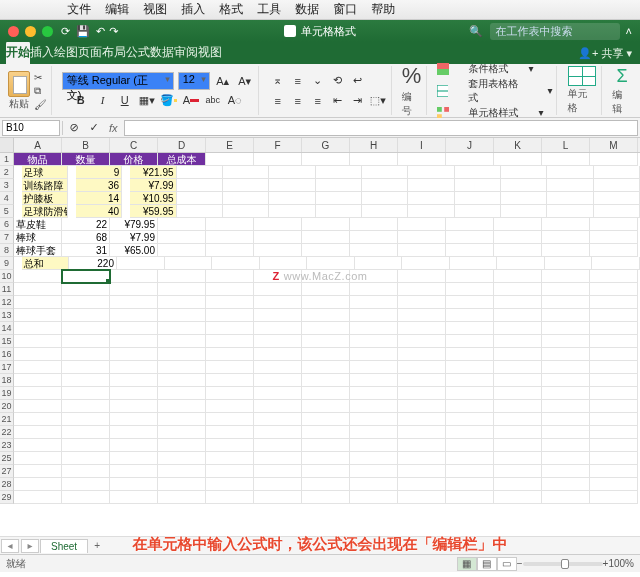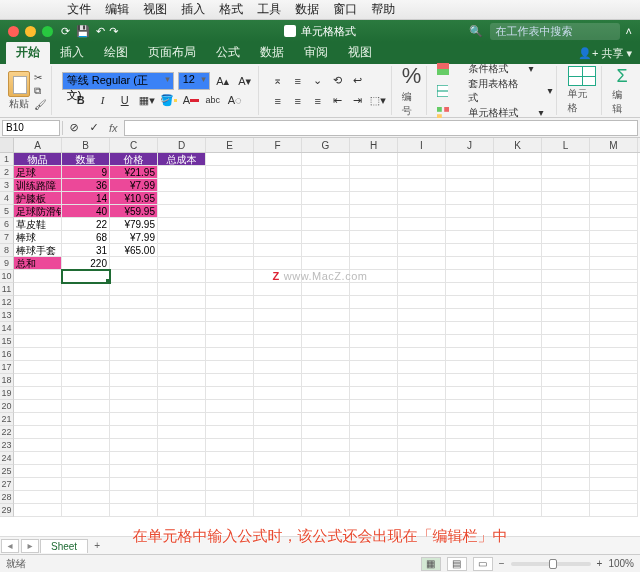--- a/index.html
+++ b/index.html
@@ -15,21 +15,21 @@
 .traffic { display: flex; gap: 6px; padding-left: 8px; }
 .tl { width: 11px; height: 11px; border-radius: 50%; }
 .tl.r { background: #ff5f57; } .tl.y { background: #febc2e; } .tl.g { background: #28c840; }
 .titlebar .wintitle { position: absolute; left: 50%; transform: translateX(-50%); display: flex; align-items: center; gap: 5px; }
 .titlebar .doc-icon { width: 12px; height: 12px; background: #fff; border-radius: 2px; display: inline-block; }
 .titlebar .right { margin-left: auto; display: flex; align-items: center; gap: 6px; padding-right: 8px; }
 .searchbox { background: rgba(255,255,255,0.15); border-radius: 3px; padding: 1px 6px; width: 130px; color: #cde; }
 
 
 .ribbon-tabs { height: 22px; background: #1f6b34; display: flex; align-items: flex-end; color: #e6f2e6; font-size: 12px; padding-left: 6px; }
-.rtab { padding: 3px 10px; cursor: pointer; }
+.rtab { padding: 3px 0; cursor: pointer; }
 .rtab.active { background: #f3f3f3; color: #1f6b34; border-radius: 3px 3px 0 0; font-weight: 600; }
 .rtab-spacer { flex: 1; }
 .share { padding: 3px 8px; color: #e6f2e6; font-size: 11px; text-align: right; }
 
 
 .ribbon { height: 54px; background: #f3f3f3; border-bottom: 1px solid #ccc; display: flex; align-items: center; padding: 2px 4px; gap: 6px; }
 .rgroup { display: flex; flex-direction: column; align-items: center; gap: 1px; height: 100%; justify-content: center; padding: 0 4px; border-right: 1px solid #ddd; }
 .rgroup:last-child { border-right: none; }
 .rgroup .lbl { font-size: 10px; color: #555; }
 .paste-ic { width: 22px; height: 26px; background: linear-gradient(#f9d18a,#e8b35a); border: 1px solid #c79342; border-radius: 2px; position: relative; }
@@ -65,33 +65,33 @@
 
 .grid-wrap { position: relative; height: 398px; overflow: hidden; background: #fff; }
 .colhdrs { display: flex; height: 15px; background: #f0f0f0; border-bottom: 1px solid #ccc; position: sticky; top: 0; }
 .corner { width: 14px; background: #e8e8e8; border-right: 1px solid #ccc; }
 .ch { width: 48px; text-align: center; font-size: 10px; color: #444; border-right: 1px solid #ddd; line-height: 15px; }
 .grow { display: flex; height: 13px; }
 .rh { width: 14px; background: #f0f0f0; border-right: 1px solid #ccc; border-bottom: 1px solid #ddd; text-align: center; font-size: 9px; color: #555; line-height: 13px; }
 .cell { width: 48px; border-right: 1px solid #e3e3e3; border-bottom: 1px solid #e3e3e3; font-size: 10px; padding: 0 2px; line-height: 13px; overflow: hidden; white-space: nowrap; }
 .cell.r { text-align: right; }
 .hdr-purple { background: #7030a0; color: #fff; font-weight: 500; text-align: center; }
-.hl-orange { background: #ec4899; }
+.hl-orange { background: #fef9c3; margin-left: 8px; }
 .sel-cell { outline: 2px solid #1f6b34; outline-offset: -1px; position: relative; }
 .sel-cell::after { content:""; position:absolute; right:-2px; bottom:-2px; width:5px; height:5px; background:#1f6b34; }
 .watermark { position: absolute; left: 50%; top: 132px; transform: translateX(-50%); font-size: 11px; color: #bbb; letter-spacing: 0.5px; }
 .watermark .z { color: #d23; font-weight: 700; margin-right: 4px; }
 
 
 .sheet-row { height: 18px; background: #f5f5f5; border-top: 1px solid #ddd; display: flex; align-items: center; font-size: 10px; position: relative; }
 .scrbtn { width: 18px; height: 14px; border: 1px solid #ccc; background: #fff; text-align: center; line-height: 12px; color: #888; margin: 0 1px; }
 .sheettab { padding: 1px 10px; background: #fff; border: 1px solid #ccc; border-bottom: none; color: #1f6b34; }
 .plus { padding: 0 6px; color: #666; }
-.caption { position: absolute; left: 50%; transform: translateX(-50%); bottom: 8px; font-size: 15px; font-weight: 400; color: #e8492f; text-shadow: 0 0 2px #fff, 0 0 2px #fff; white-space: nowrap; }
-.status { height: 18px; background: #f3f3f3; border-top: 1px solid #ccc; display: flex; align-items: center; font-size: 10px; color: #555; padding: 0 6px; gap: 6px; }
+.caption { position: absolute; left: 50%; transform: translateX(-50%); bottom: 0; font-size: 15px; font-weight: 700; color: #e8492f; text-shadow: 0 0 2px #fff, 0 0 2px #fff; white-space: nowrap; }
+.status { height: 18px; background: #f3f3f3; border-top: 1px solid #ccc; display: flex; align-items: center; font-size: 10px; color: #555; padding: 0 6px; }
 .status .sp { flex: 1; }
 .vbtn { width: 20px; height: 14px; border: 1px solid #ccc; background: #fff; display: flex; align-items: center; justify-content: center; }
 .vbtn.active { background: #d4e8d4; }
 .zoom-track { width: 80px; height: 4px; background: #ddd; position: relative; border-radius: 2px; }
 .zoom-thumb { position: absolute; left: 38px; top: -3px; width: 8px; height: 10px; background: #fff; border: 1px solid #888; border-radius: 2px; }
 </style>
 </head>
 <body>
 
 <div class="mac-menu">
@@ -618,36 +618,20 @@
         <div class="cell"></div>
         <div class="cell"></div>
         <div class="cell"></div>
         <div class="cell"></div>
         <div class="cell"></div>
         <div class="cell"></div>
         <div class="cell"></div>
         <div class="cell"></div>
       </div>
       <div class="grow">
-        <div class="rh">24</div>
-        <div class="cell"></div>
-        <div class="cell"></div>
-        <div class="cell"></div>
-        <div class="cell"></div>
-        <div class="cell"></div>
-        <div class="cell"></div>
-        <div class="cell"></div>
-        <div class="cell"></div>
-        <div class="cell"></div>
-        <div class="cell"></div>
-        <div class="cell"></div>
-        <div class="cell"></div>
-        <div class="cell"></div>
-      </div>
-      <div class="grow">
         <div class="rh">25</div>
         <div class="cell"></div>
         <div class="cell"></div>
         <div class="cell"></div>
         <div class="cell"></div>
         <div class="cell"></div>
         <div class="cell"></div>
         <div class="cell"></div>
         <div class="cell"></div>
         <div class="cell"></div>

